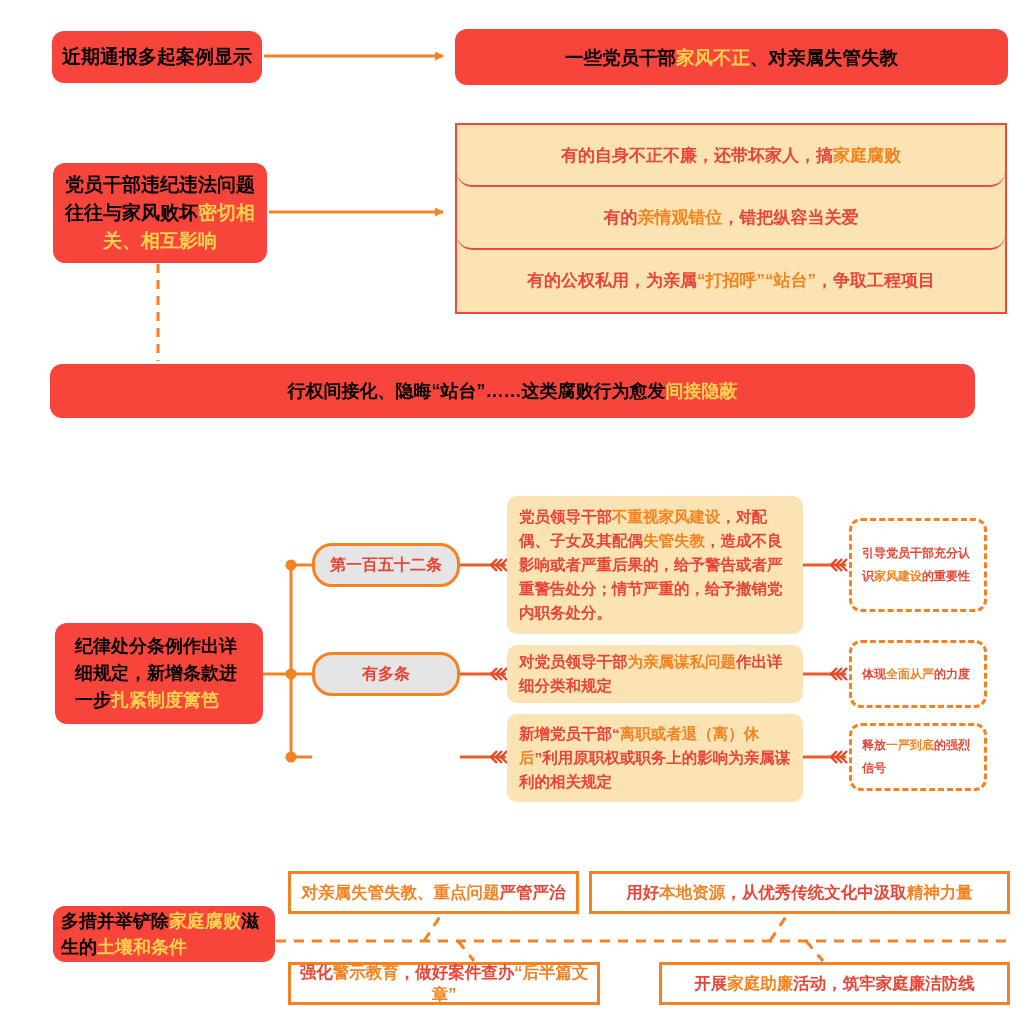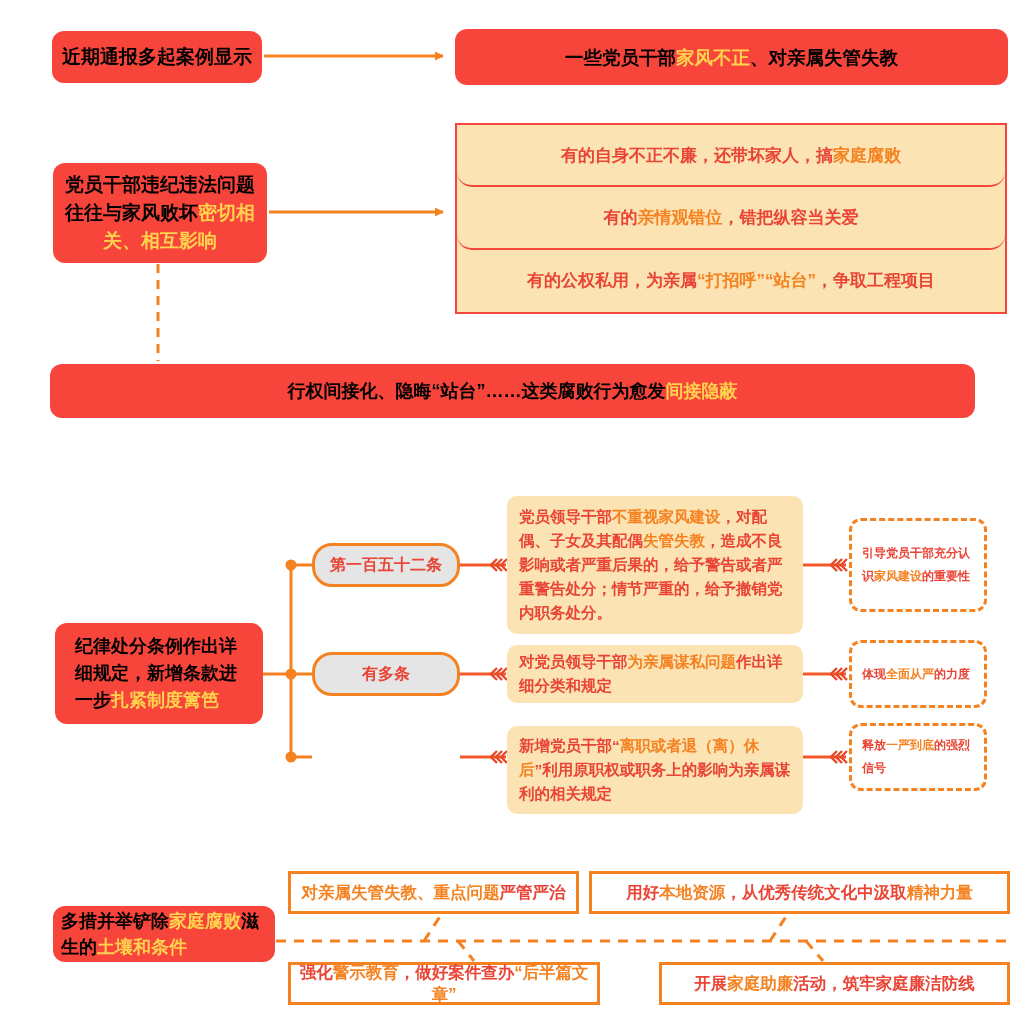--- a/index.html
+++ b/index.html
@@ -111,21 +111,21 @@
   <div class="box node" style="left:312px;top:652px;width:148px;height:44px;">
     <span><span class="seg-r">有多条</span></span>
   </div>
 
   <div class="box ybox" style="left:507px;top:496px;width:296px;height:138px;font-size:15.5px;line-height:24px;">
     <span><span class="seg-r">党员领导干部</span><span class="seg-o">不重视家风建设</span><span class="seg-r">，对配偶、子女及其配偶</span><span class="seg-o">失管失教</span><span class="seg-r">，造成不良影响或者严重后果的，给予警告或者严重警告处分；情节严重的，给予撤销党内职务处分。</span></span>
   </div>
   <div class="box ybox" style="left:507px;top:645px;width:296px;height:58px;font-size:15.5px;line-height:24px;">
     <span><span class="seg-r">对党员领导干部</span><span class="seg-o">为亲属谋私问题</span><span class="seg-r">作出详细分类和规定</span></span>
   </div>
-  <div class="box ybox" style="left:507px;top:714px;width:296px;height:88px;font-size:15.5px;line-height:24px;margin-top:12px;">
+  <div class="box ybox" style="left:507px;top:714px;width:296px;height:88px;font-size:15.5px;line-height:24px;">
     <span><span class="seg-r">新增党员干部“</span><span class="seg-o">离职或者退（离）休后</span><span class="seg-r">”利用原职权或职务上的影响为亲属谋利的相关规定</span></span>
   </div>
 
   <div class="box dbox" style="left:849px;top:518px;width:138px;height:94px;">
     <span><span class="seg-r">引导党员干部充分认识</span><span class="seg-o">家风建设</span><span class="seg-r">的重要性</span></span>
   </div>
   <div class="box dbox" style="left:849px;top:640px;width:138px;height:68px;">
     <span><span class="seg-r">体现</span><span class="seg-o">全面从严</span><span class="seg-r">的力度</span></span>
   </div>
   <div class="box dbox" style="left:849px;top:723px;width:138px;height:68px;">

